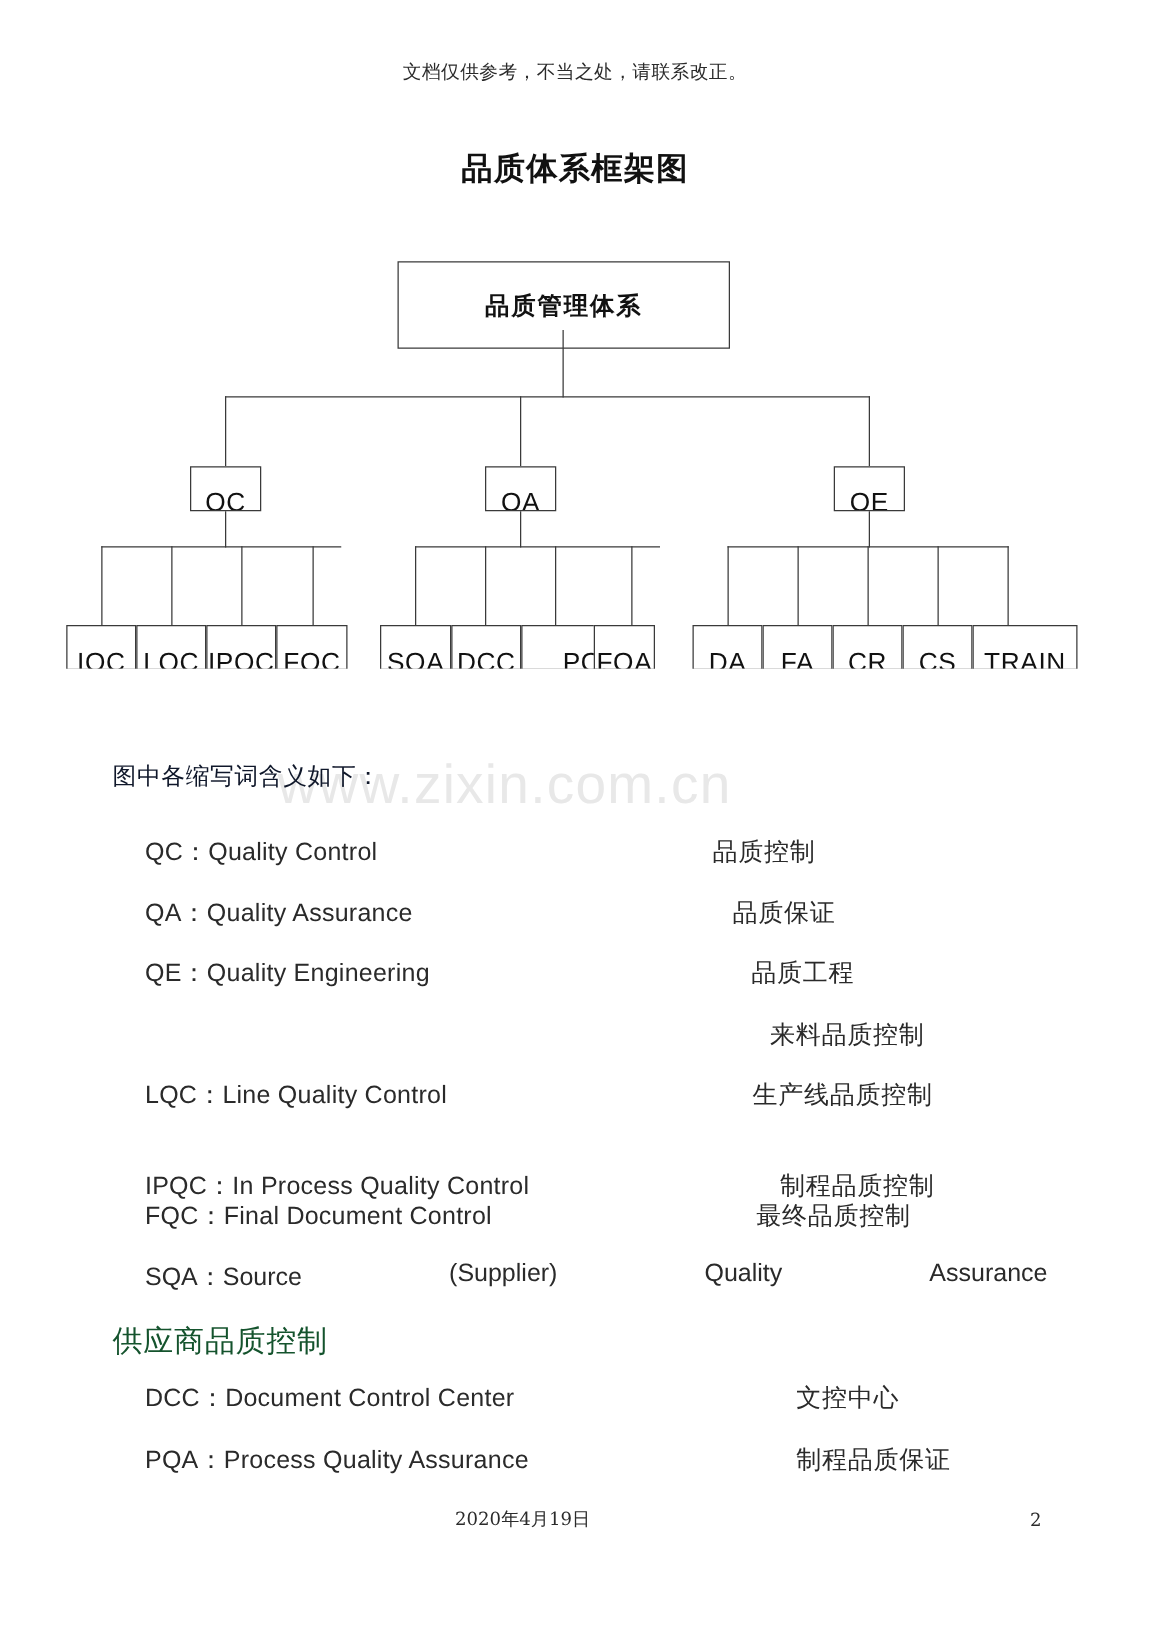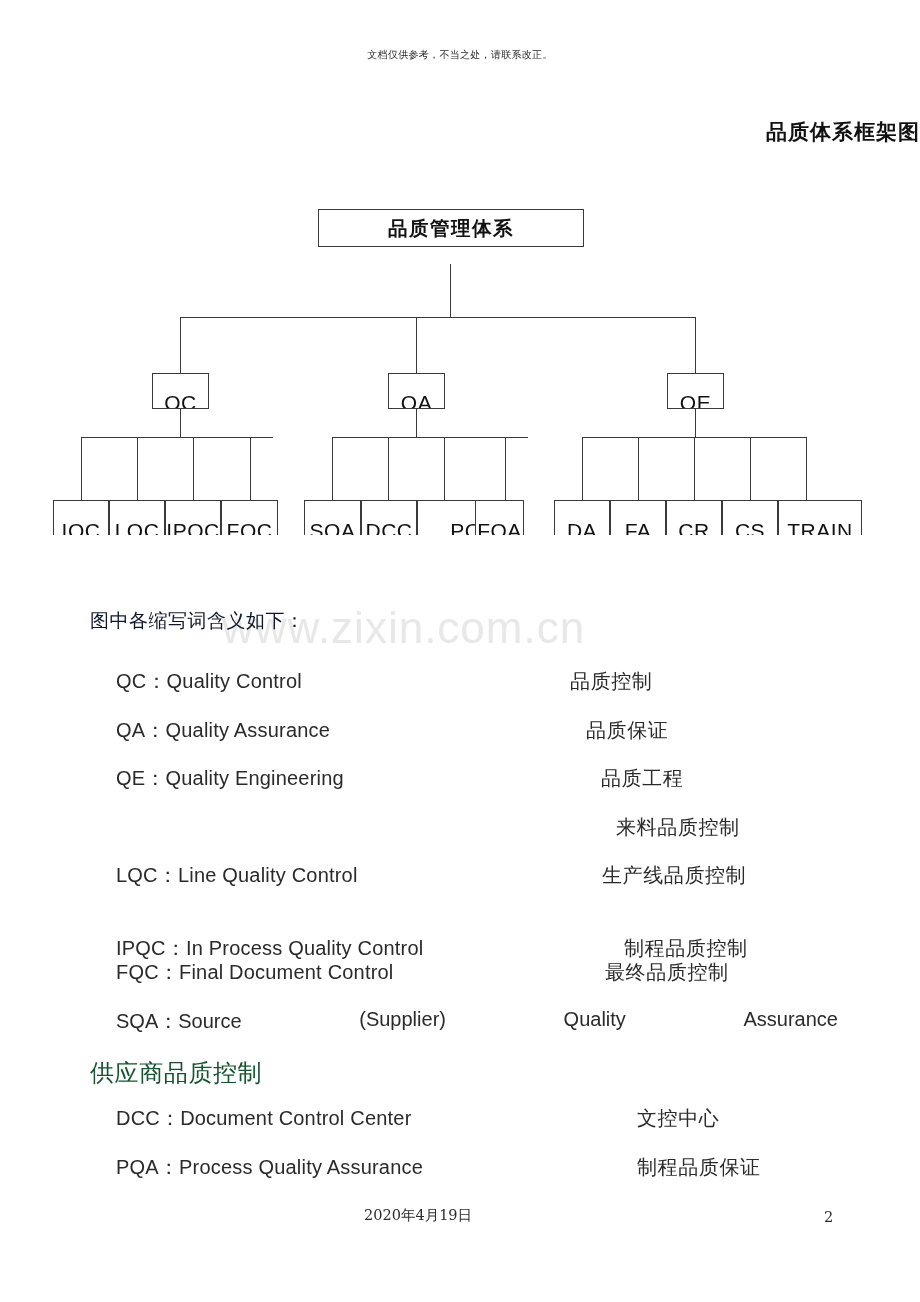--- a/index.html
+++ b/index.html
@@ -22,34 +22,34 @@
     height: 1302px;
   }
 
   
   .header-note {
     position: absolute;
     top: 48px;
     left: 0;
     width: 920px;
     text-align: center;
-    font-size: 10px;
+    font-size: 15px;
     font-family: "DejaVu Serif", "Liberation Serif", serif;
     color: #2b2b2b;
     letter-spacing: 0.3px;
   }
 
   
   .doc-title {
     position: absolute;
     top: 118px;
     left: 0;
     width: 920px;
-    text-align: right;
-    font-size: 21px;
+    text-align: center;
+    font-size: 25px;
     font-weight: 700;
     color: #111111;
     letter-spacing: 1px;
   }
 
   
   .diagram {
     position: absolute;
     top: 195px;
     left: 0;
@@ -64,21 +64,21 @@
     background: #ffffff;
     display: flex;
     align-items: center;
     justify-content: center;
     overflow: hidden;
   }
   .node-root {
     left: 318px;
     top: 14px;
     width: 266px;
-    height: 38px;
+    height: 70px;
     font-size: 19.5px;
     font-weight: 700;
     color: #111111;
     letter-spacing: 1.5px;
   }
   .node-l2 {
     width: 57px;
     height: 36px;
     font-size: 21px;
     color: #111111;

